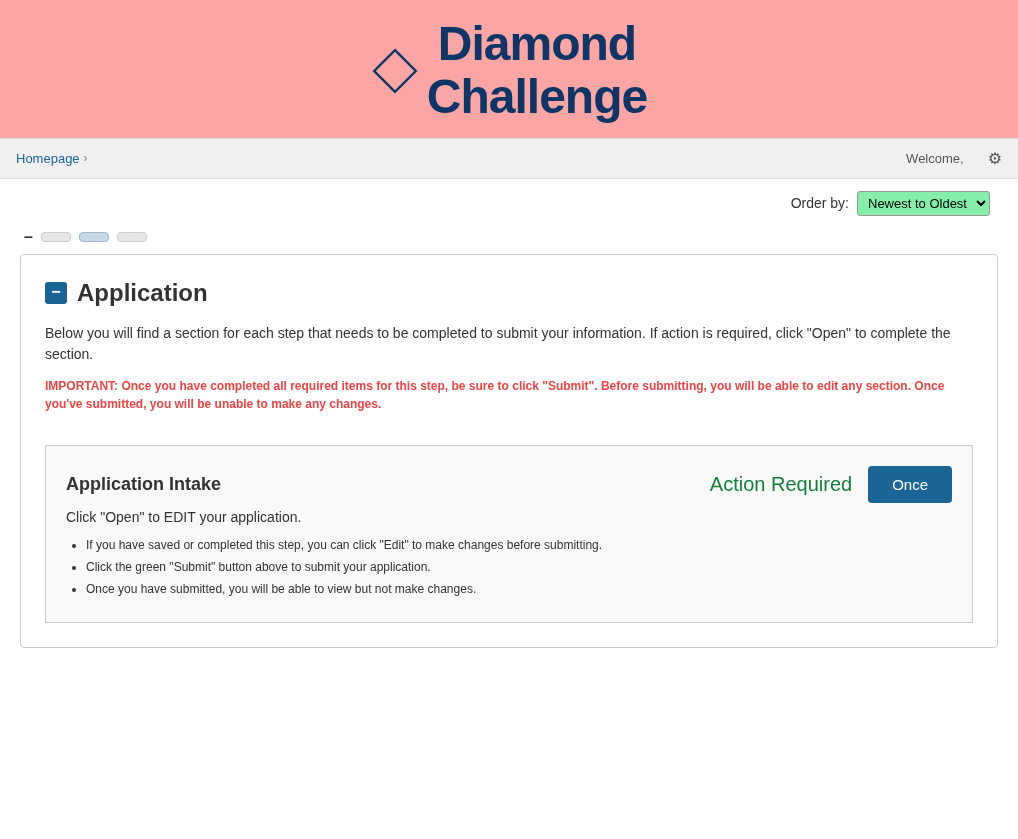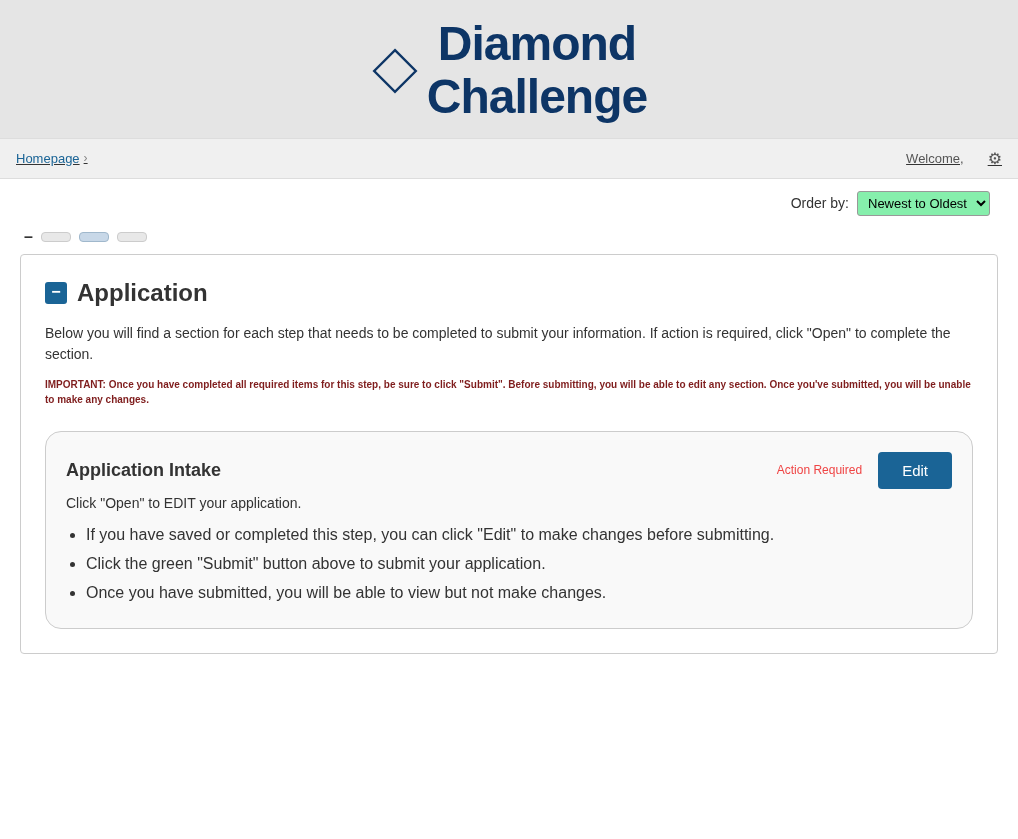--- a/index.html
+++ b/index.html
@@ -2,21 +2,21 @@
 <html><head>
   <meta charset="utf-8">
   <style>
     * { box-sizing: border-box; margin: 0; padding: 0; }
     body { font-family: Arial, Helvetica, sans-serif; background: #fff; color: #333; font-size: 14px; }
 
     
     .header {
       text-align: center;
       padding: 18px 0 14px 0;
-      background: #e5e5e5;
+      background: #fca5a5;
       border-bottom: 1px solid #ddd;
     }
     .logo-text {
       font-size: 48px;
       font-weight: 900;
       color: #0d3566;
       line-height: 1.1;
       letter-spacing: -1px;
     }
     .logo-wrapper {
@@ -35,21 +35,20 @@
 
     
     .nav-bar {
       background: #f0f0f0;
       border-bottom: 1px solid #ddd;
       padding: 0 16px;
       display: flex;
       align-items: center;
       justify-content: space-between;
       height: 40px;
-      text-decoration: underline;
     }
     .nav-left {
       display: flex;
       align-items: center;
       gap: 4px;
     }
     .nav-link {
       color: #1a6496;
       text-decoration: none;
       font-size: 13px;
@@ -181,54 +180,54 @@
       white-space: nowrap;
     }
 
     .app-description {
       font-size: 14px;
       color: #333;
       margin-bottom: 12px;
       line-height: 1.5;
     }
     .app-important {
-      font-size: 10px;
-      font-weight: bold;
-      color: #7f1d1d;
+      font-size: 12px;
+      font-weight: bold;
+      color: #ef4444;
       line-height: 1.5;
       margin-bottom: 14px;
     }
 
     
     .intake-card {
-      margin-top: 24px;
+      margin-top: 32px;
       border: 1px solid #ccc;
-      border-radius: 16px;
+      border-radius: 0;
       background: #f9f9f9;
       padding: 20px 20px 20px 20px;
     }
     .intake-header {
       display: flex;
       justify-content: space-between;
       align-items: center;
       margin-bottom: 6px;
     }
     .intake-title {
       font-size: 18px;
       font-weight: bold;
       color: #333;
     }
     .intake-actions {
       display: flex;
       align-items: center;
       gap: 16px;
     }
     .action-required-text {
-      color: #ef4444;
-      font-size: 12px;
+      color: #15803d;
+      font-size: 20px;
       font-weight: normal;
     }
     .open-btn {
       background: #1a6496;
       color: #fff;
       border: none;
       border-radius: 4px;
       padding: 10px 24px;
       font-size: 15px;
       cursor: pointer;
@@ -236,21 +235,21 @@
     }
 
     .intake-subtitle {
       font-size: 14px;
       color: #333;
       margin-bottom: 10px;
     }
     .intake-list {
       margin-left: 20px;
       line-height: 1.7;
-      font-size: 16px;
+      font-size: 12px;
       color: #333;
     }
     .intake-list li {
       margin-bottom: 2px;
     }
   </style>
 </head>
 <body>
 
 <div class="header">
@@ -304,21 +303,21 @@
   </div>
 
   <p class="app-description">Below you will find a section for each step that needs to be completed to submit your information. If action is required, click "Open" to complete the section.</p>
   <p class="app-important">IMPORTANT: Once you have completed all required items for this step, be sure to click "Submit". Before submitting, you will be able to edit any section. Once you've submitted, you will be unable to make any changes.</p>
 
   <div class="intake-card">
     <div class="intake-header">
       <h3 class="intake-title">Application Intake</h3>
       <div class="intake-actions">
         <span class="action-required-text">Action Required</span>
-        <button class="open-btn">Edit</button>
+        <button class="open-btn">Once</button>
       </div>
     </div>
     <p class="intake-subtitle">Click "Open" to EDIT your application.</p>
     <ul class="intake-list">
       <li>If you have saved or completed this step, you can click "Edit" to make changes before submitting.</li>
       <li>Click the green "Submit" button above to submit your application.</li>
       <li>Once you have submitted, you will be able to view but not make changes.</li>
     </ul>
   </div>
 </div>

